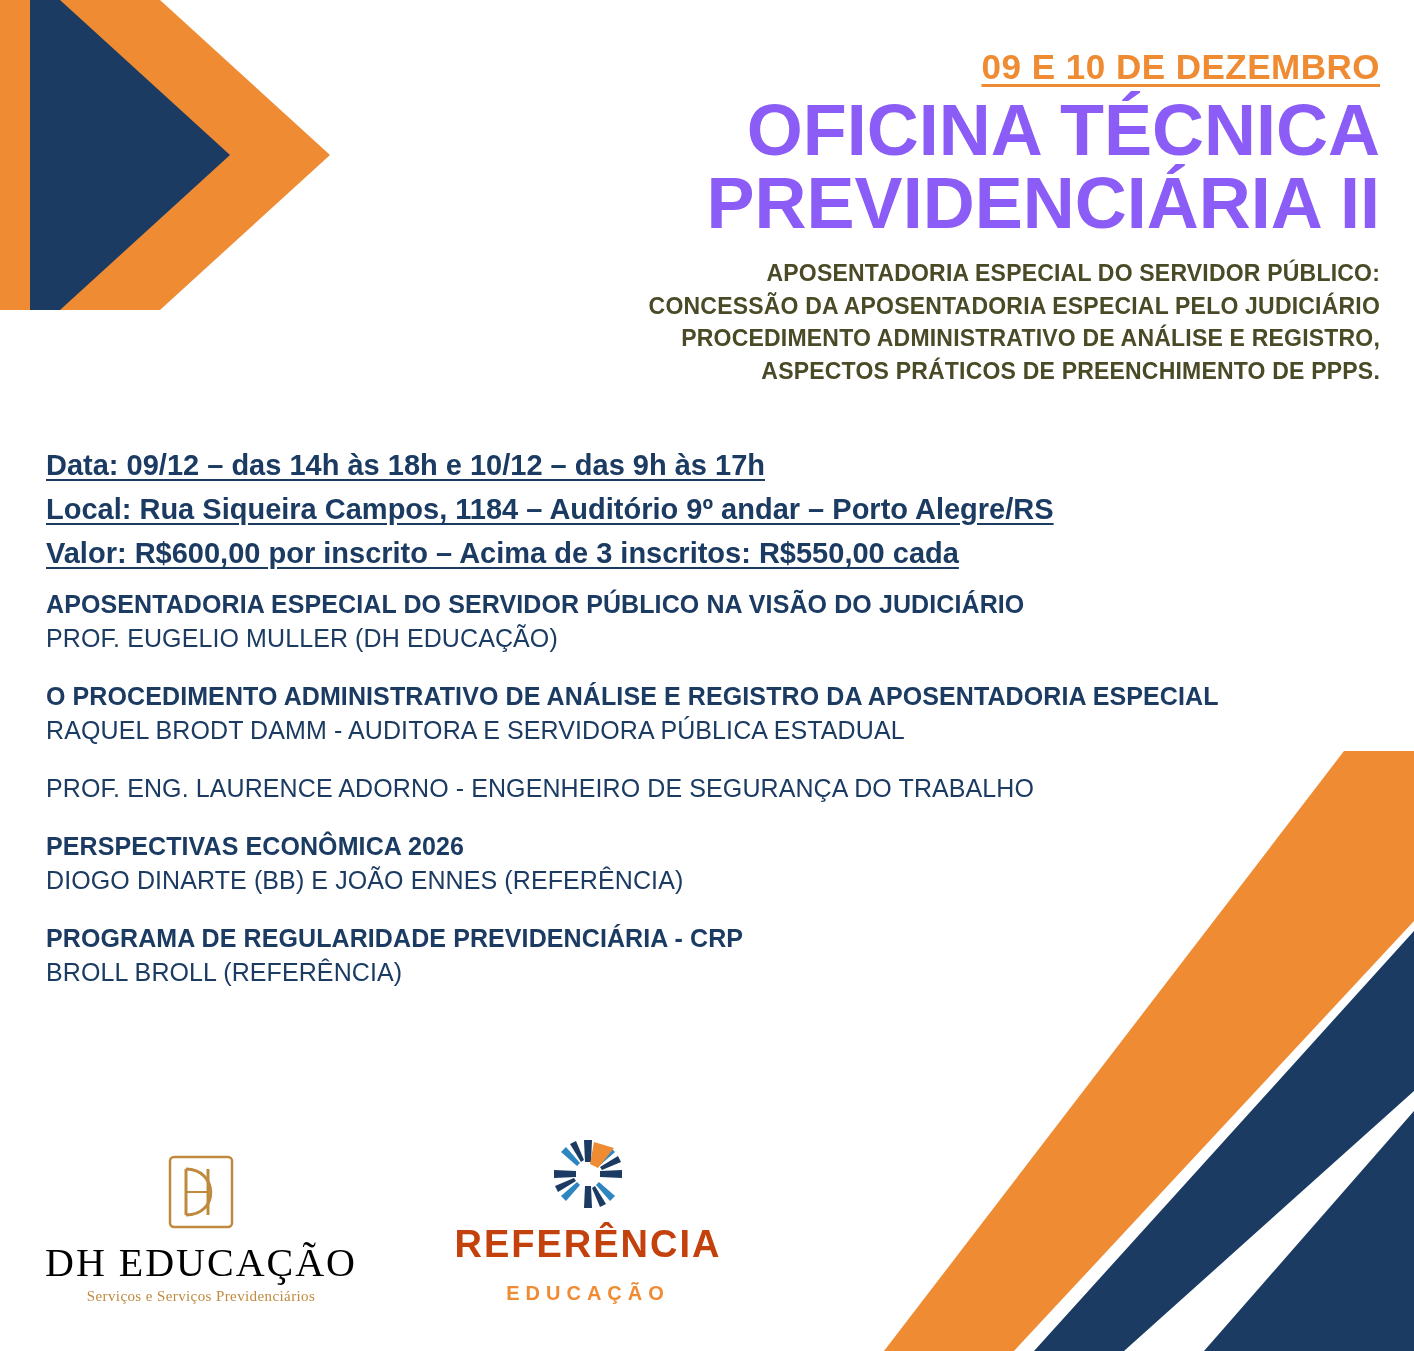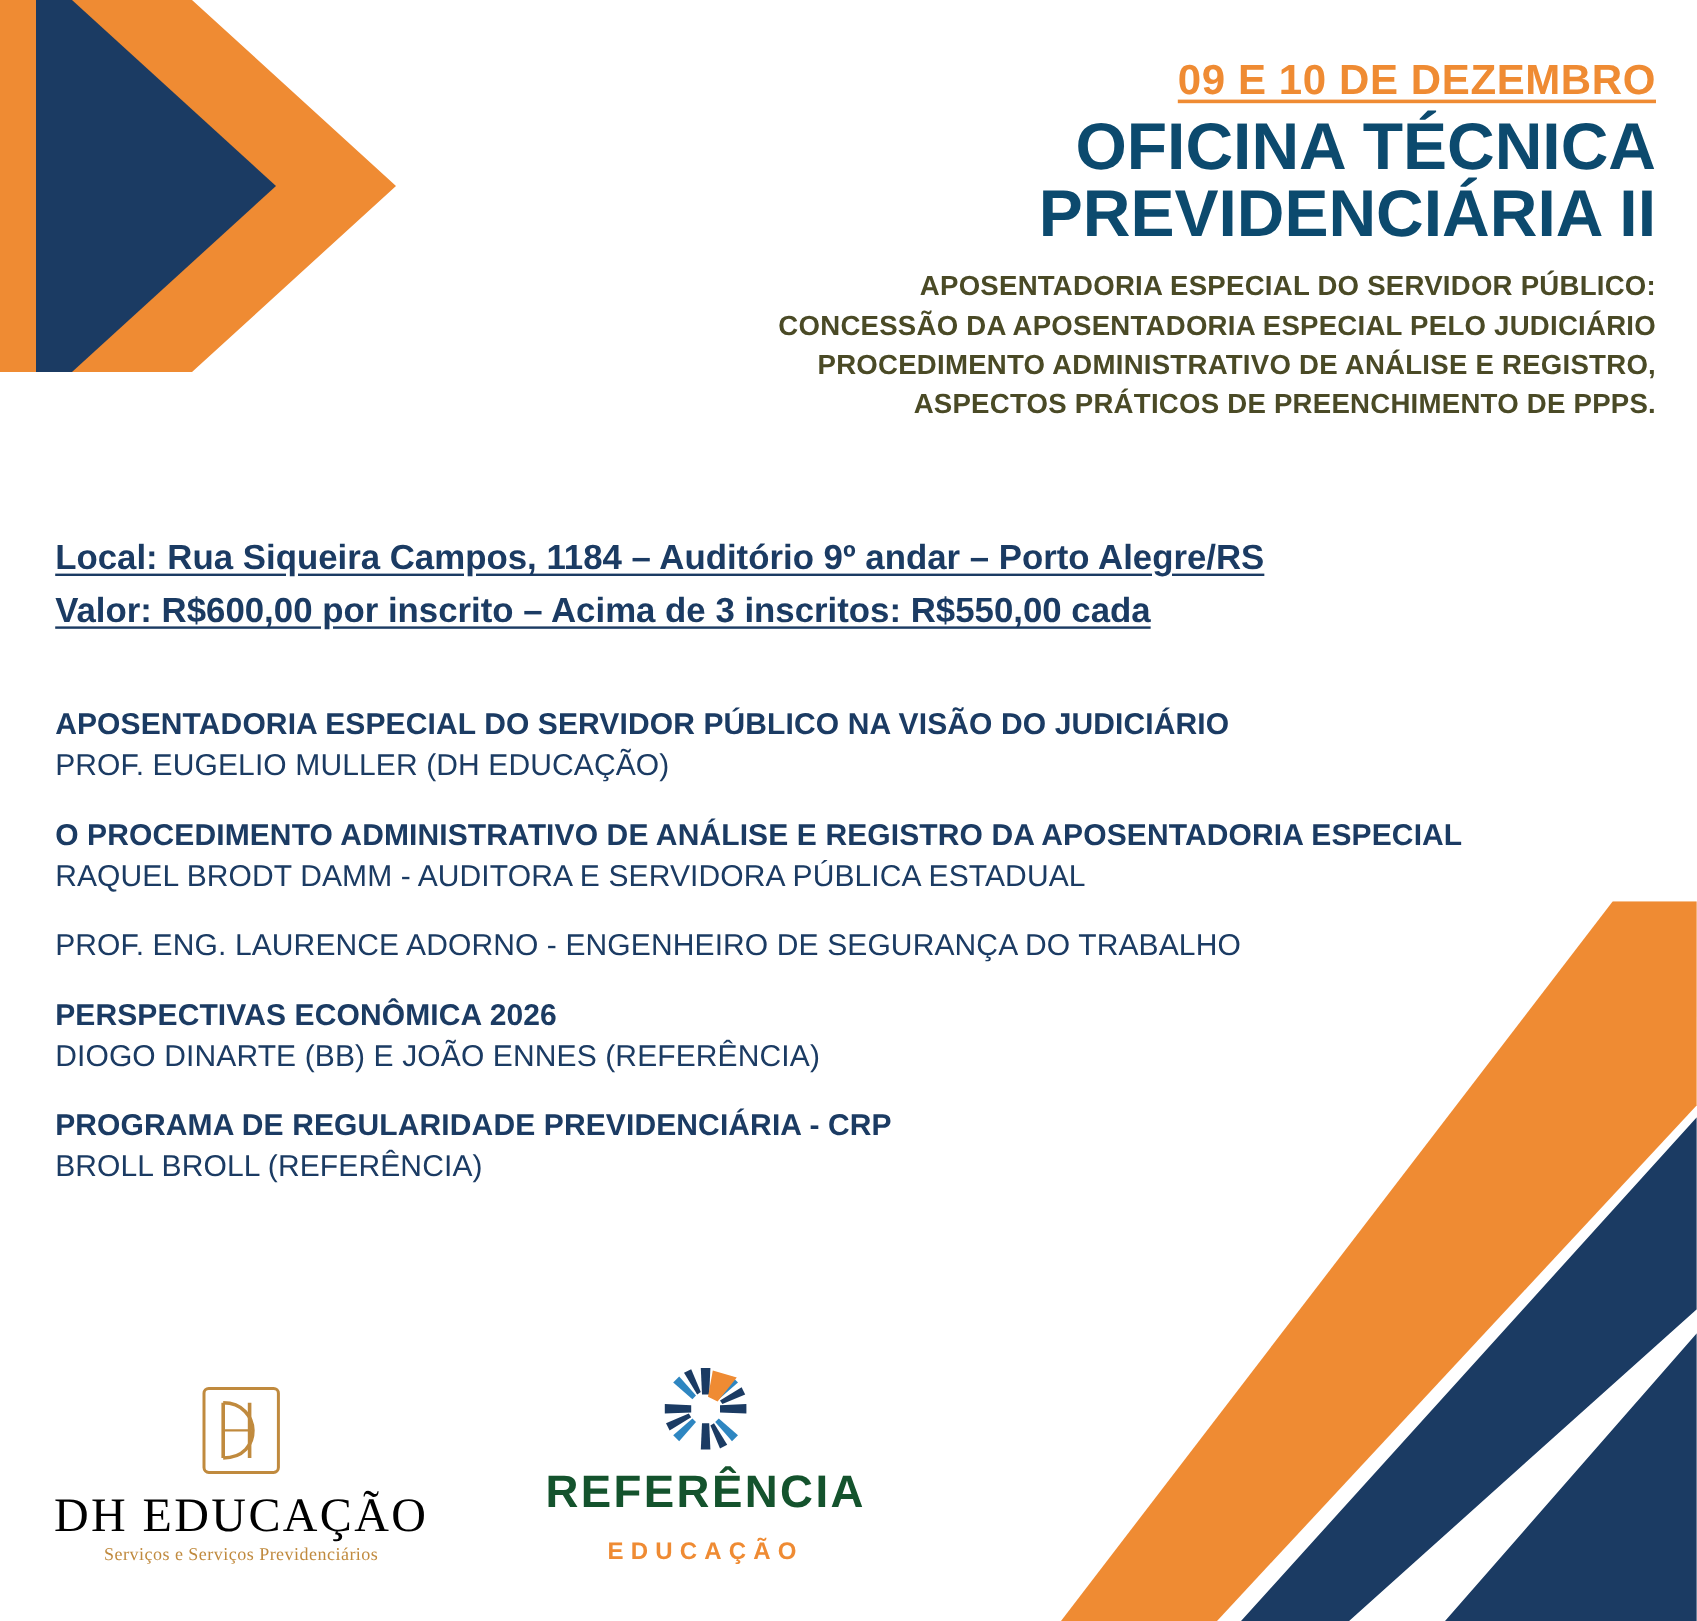--- a/index.html
+++ b/index.html
@@ -45,23 +45,23 @@
     font-size: 35px;
     font-weight: bold;
     letter-spacing: 0.5px;
     color: #ef8b33;
     text-decoration: underline;
     text-underline-offset: 5px;
     margin: 0 0 6px 0;
     line-height: 1.2;
   }
   .title {
-    font-size: 55px;
-    font-weight: bold;
-    color: #0c4a6e;
+    font-size: 72px;
+    font-weight: bold;
+    color: #8b5cf6;
     line-height: 1.02;
     margin: 4px 0 16px 0;
     letter-spacing: 0px;
   }
   .subtitle {
     font-size: 23px;
     font-weight: bold;
     color: #4a4a26;
     line-height: 1.42;
     margin: 14px 0 0 0;
@@ -150,21 +150,21 @@
   }
   .logo-ref .mark {
     height: 86px;
     display: flex;
     justify-content: center;
     align-items: flex-end;
   }
   .logo-ref .name {
     font-size: 38px;
     font-weight: bold;
-    color: #14532d;
+    color: #c2410c;
     letter-spacing: 2px;
     margin-top: 6px;
   }
   .logo-ref .tag {
     font-size: 20px;
     font-weight: bold;
     color: #ef8b33;
     letter-spacing: 6px;
     margin-top: 16px;
   }
@@ -191,20 +191,21 @@
   </div>
   <div class="subtitle">
     <div>APOSENTADORIA ESPECIAL DO SERVIDOR PÚBLICO:</div>
     <div>CONCESSÃO DA APOSENTADORIA ESPECIAL PELO JUDICIÁRIO</div>
     <div>PROCEDIMENTO ADMINISTRATIVO DE ANÁLISE E REGISTRO,</div>
     <div>ASPECTOS PRÁTICOS DE PREENCHIMENTO DE PPPS.</div>
   </div>
 </div>
 
 <div class="info-block">
+  <div class="info-line">Data: 09/12 – das 14h às 18h e 10/12 – das 9h às 17h</div>
   <div class="info-line">Local: Rua Siqueira Campos, 1184 – Auditório 9º andar – Porto Alegre/RS</div>
   <div class="info-line">Valor: R$600,00 por inscrito – Acima de 3 inscritos: R$550,00 cada</div>
 </div>
 
 <div class="program">
   <div class="session">
     <div class="session-title">APOSENTADORIA ESPECIAL DO SERVIDOR PÚBLICO NA VISÃO DO JUDICIÁRIO</div>
     <div class="session-speaker">PROF. EUGELIO MULLER (DH EDUCAÇÃO)</div>
   </div>
   <div class="session">

